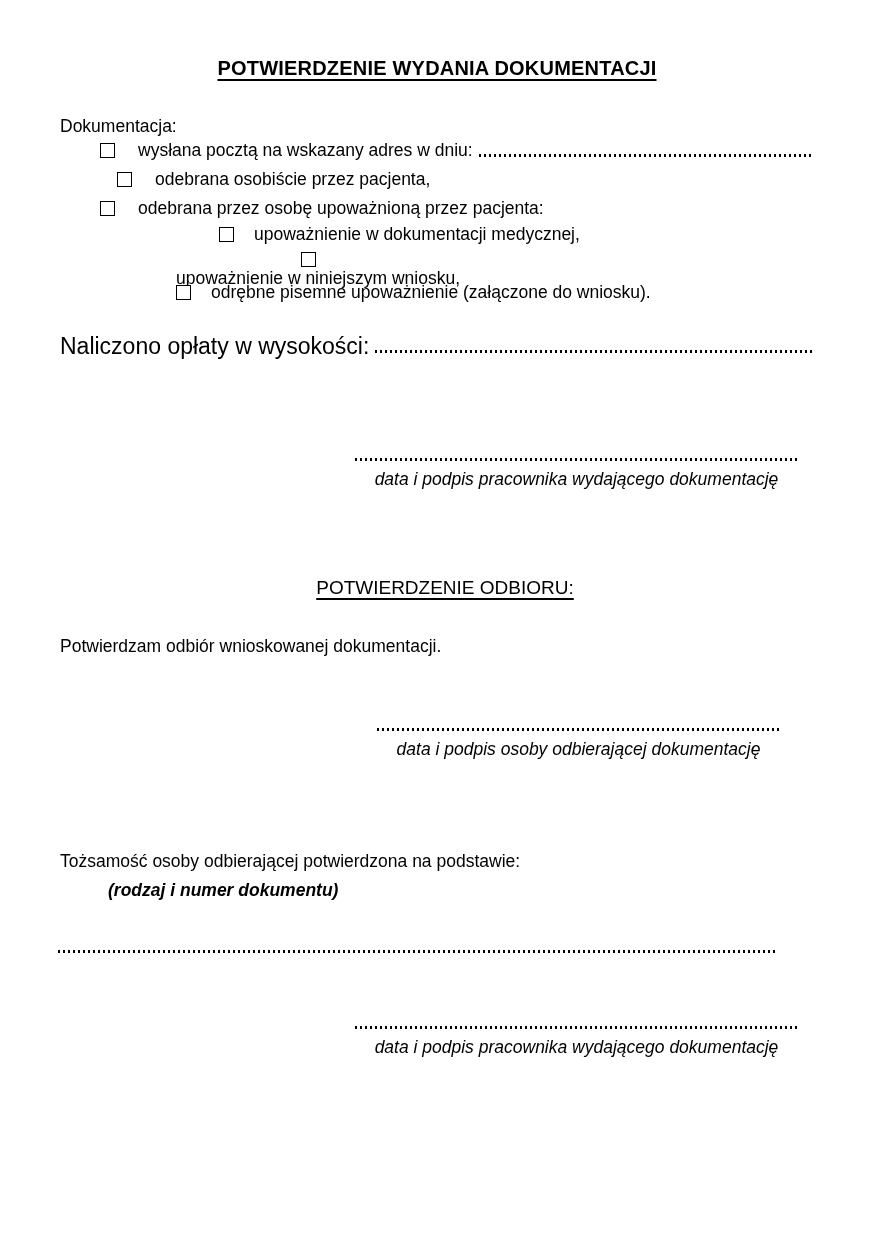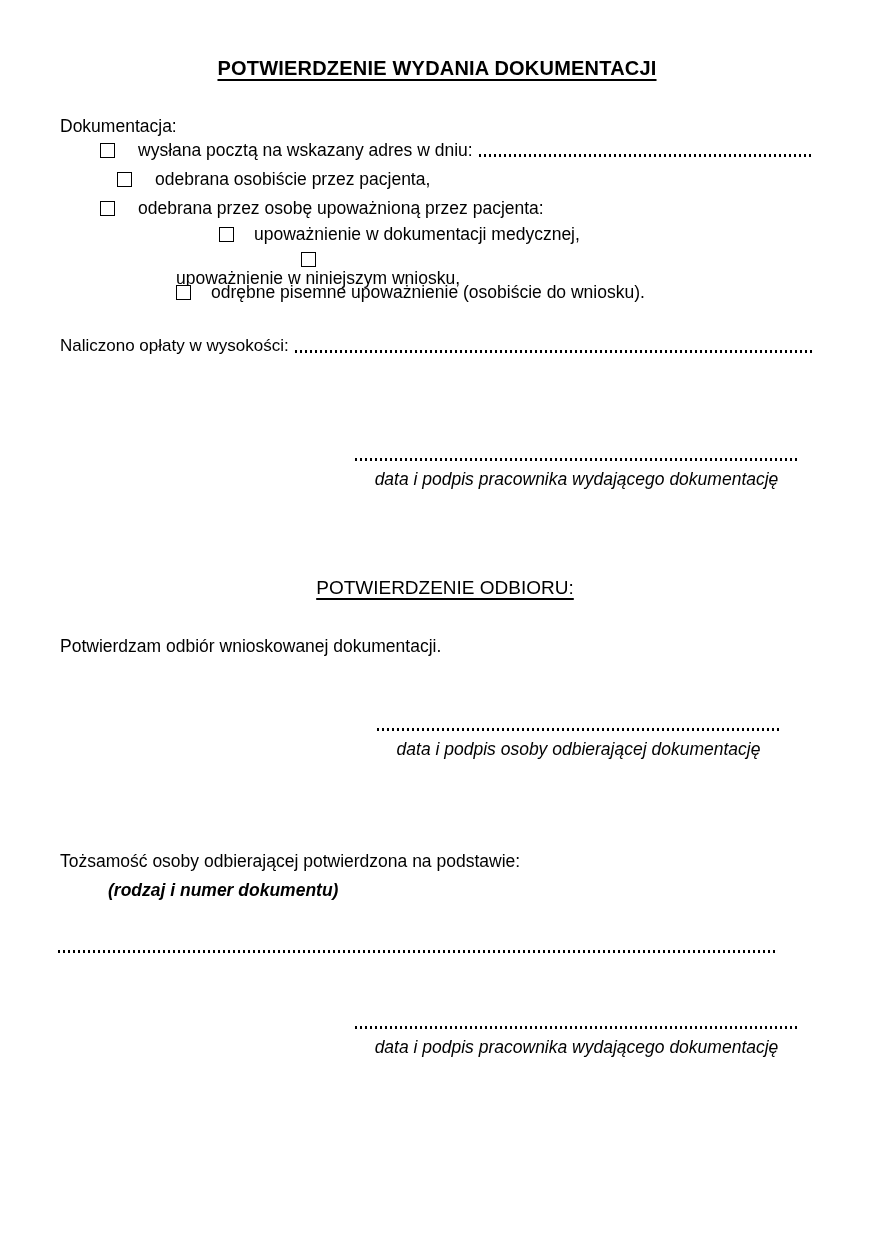--- a/index.html
+++ b/index.html
@@ -26,21 +26,21 @@
   .box{width:13px;height:13px;border:1.9px solid #000;flex:none;align-self:center;background:#fff;}
   .lvl1 .box{margin-right:23px;}
   .lvl2 .box{margin-right:20px;}
 
   
   .dots{flex:1;align-self:flex-end;height:2.6px;margin:0 0 4px 6px;
         background:repeating-linear-gradient(to right,#000 0 2px,transparent 2px 5px);}
   .dotline{height:2.6px;background:repeating-linear-gradient(to right,#000 0 2px,transparent 2px 5px);}
 
   
-  .fill-row{position:absolute;display:flex;font-size:17px;line-height:22px;}
+  .fill-row{position:absolute;display:flex;font-size:23px;line-height:22px;}
 
   
   .sig{position:absolute;text-align:center;}
   .sig .caption{font-style:italic;font-size:17.5px;margin-top:8px;white-space:nowrap;}
 
   .identity-note{font-weight:700;font-style:italic;margin-left:48px;}
 </style>
 </head>
 <body>
 
@@ -69,21 +69,21 @@
   <div class="chk-row lvl2" style="left:176px;top:223px;margin-left:43px;">
     <span class="box"></span>
     <span>upoważnienie w dokumentacji medycznej,</span>
   </div>
   <div class="chk-row lvl2" style="left:176px;top:252px;flex-direction:column;">
     <span class="box"></span>
     <span>upoważnienie w niniejszym wniosku,</span>
   </div>
   <div class="chk-row lvl2" style="left:176px;top:281px;">
     <span class="box"></span>
-    <span>odrębne pisemne upoważnienie (osobiście do wniosku).</span>
+    <span>odrębne pisemne upoważnienie (załączone do wniosku).</span>
   </div>
 
   <div class="fill-row" style="left:60px;top:335px;right:61px;">
     <span>Naliczono opłaty w wysokości:</span>
     <span class="dots"></span>
   </div>
 
   <div class="sig" style="left:355px;width:443px;top:458px;">
     <div class="dotline"></div>
     <div class="caption">data i podpis pracownika wydającego dokumentację</div>

